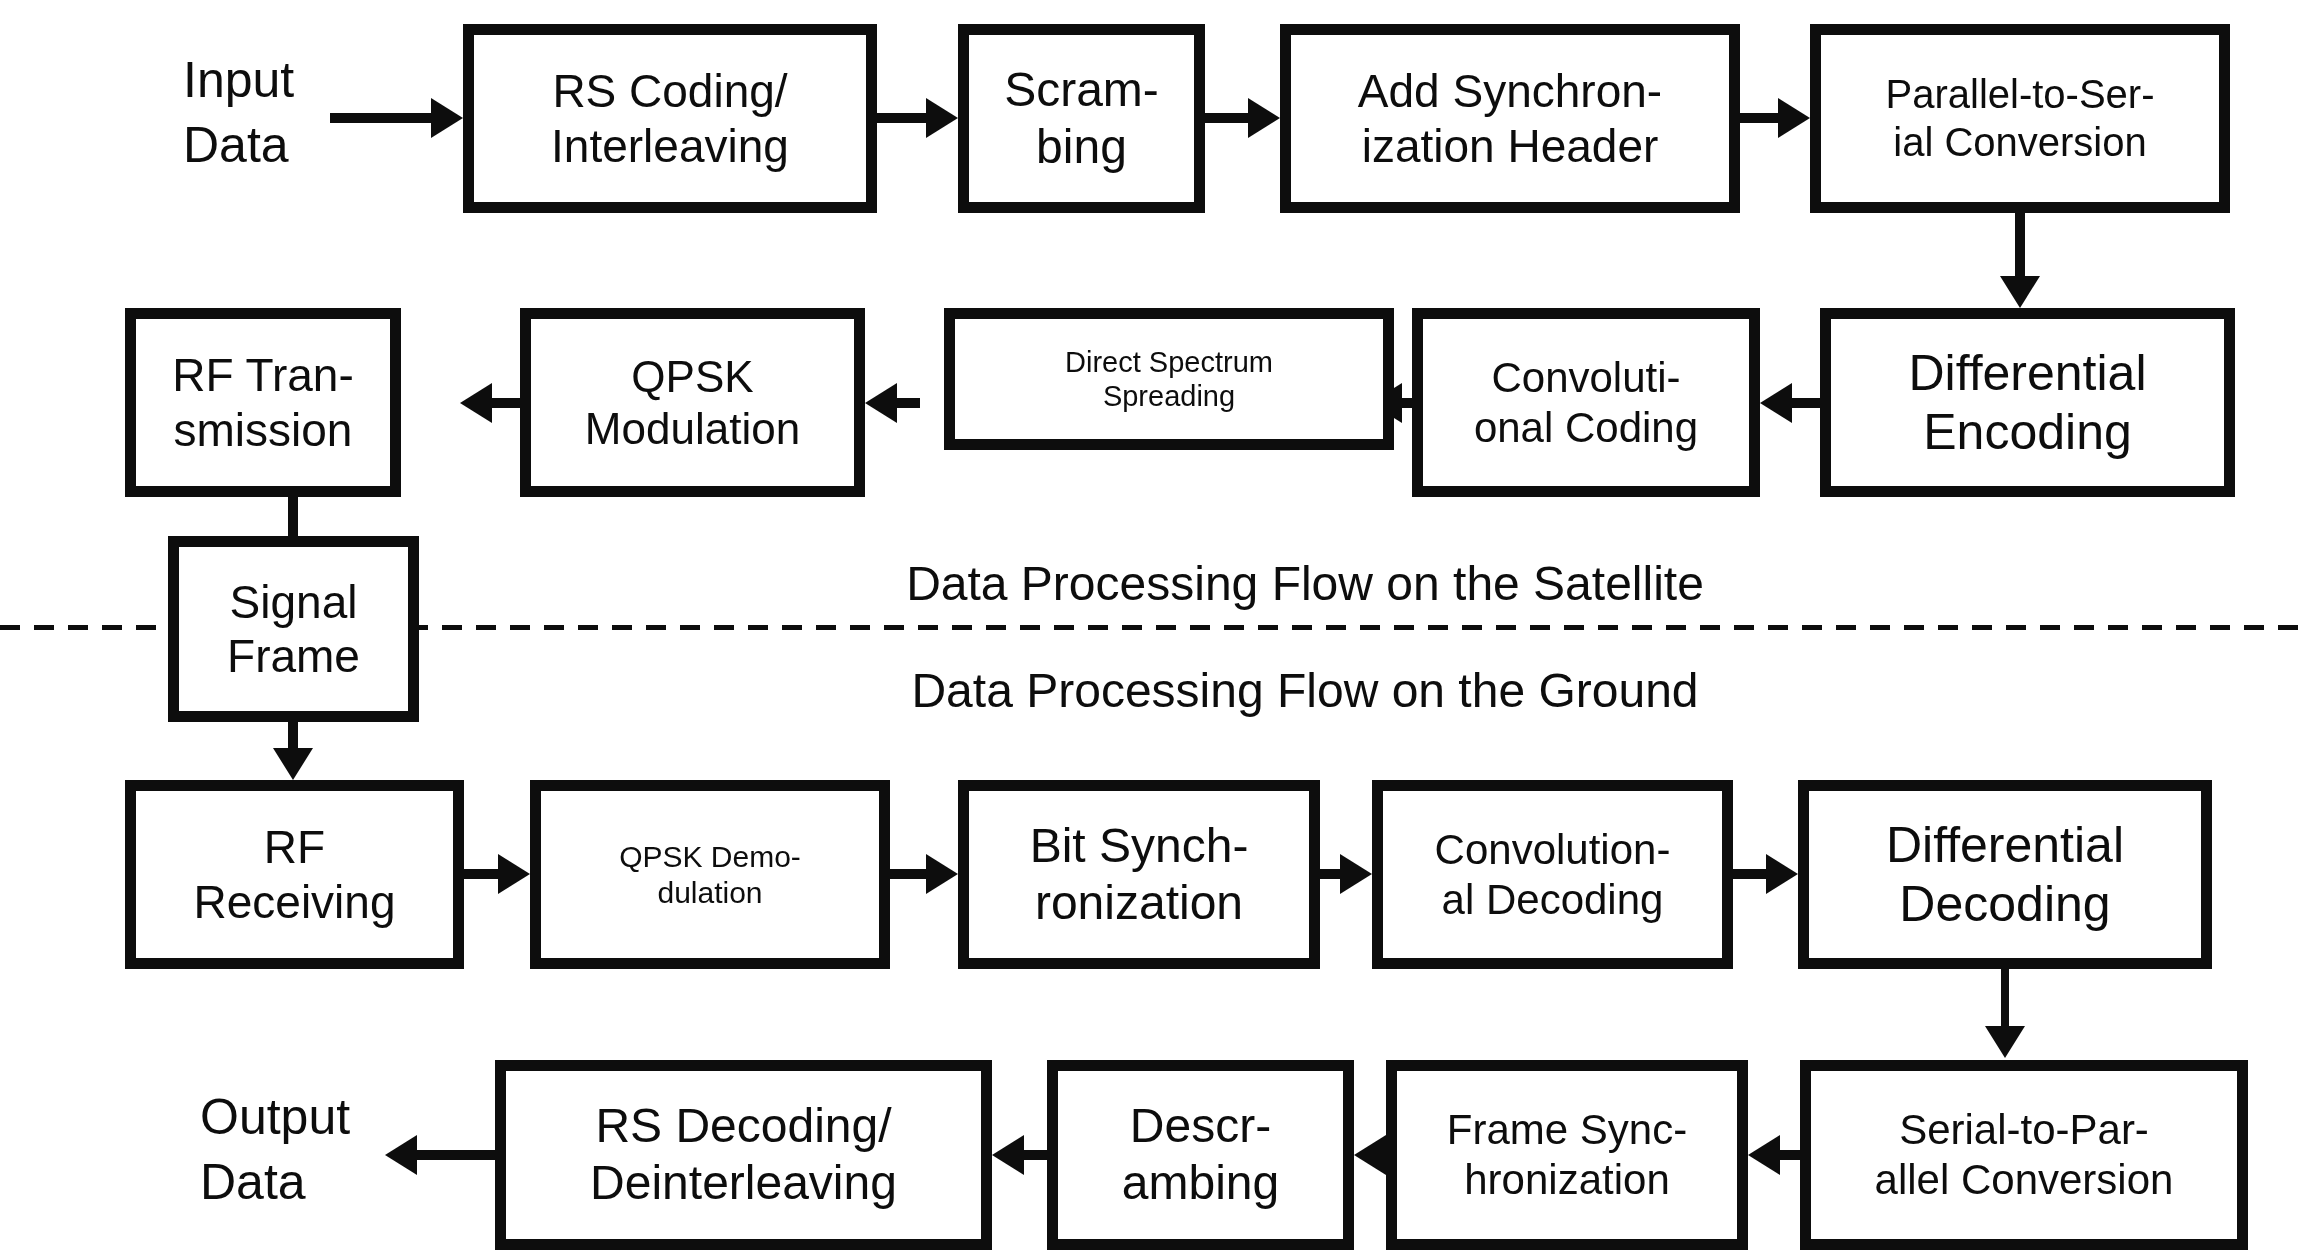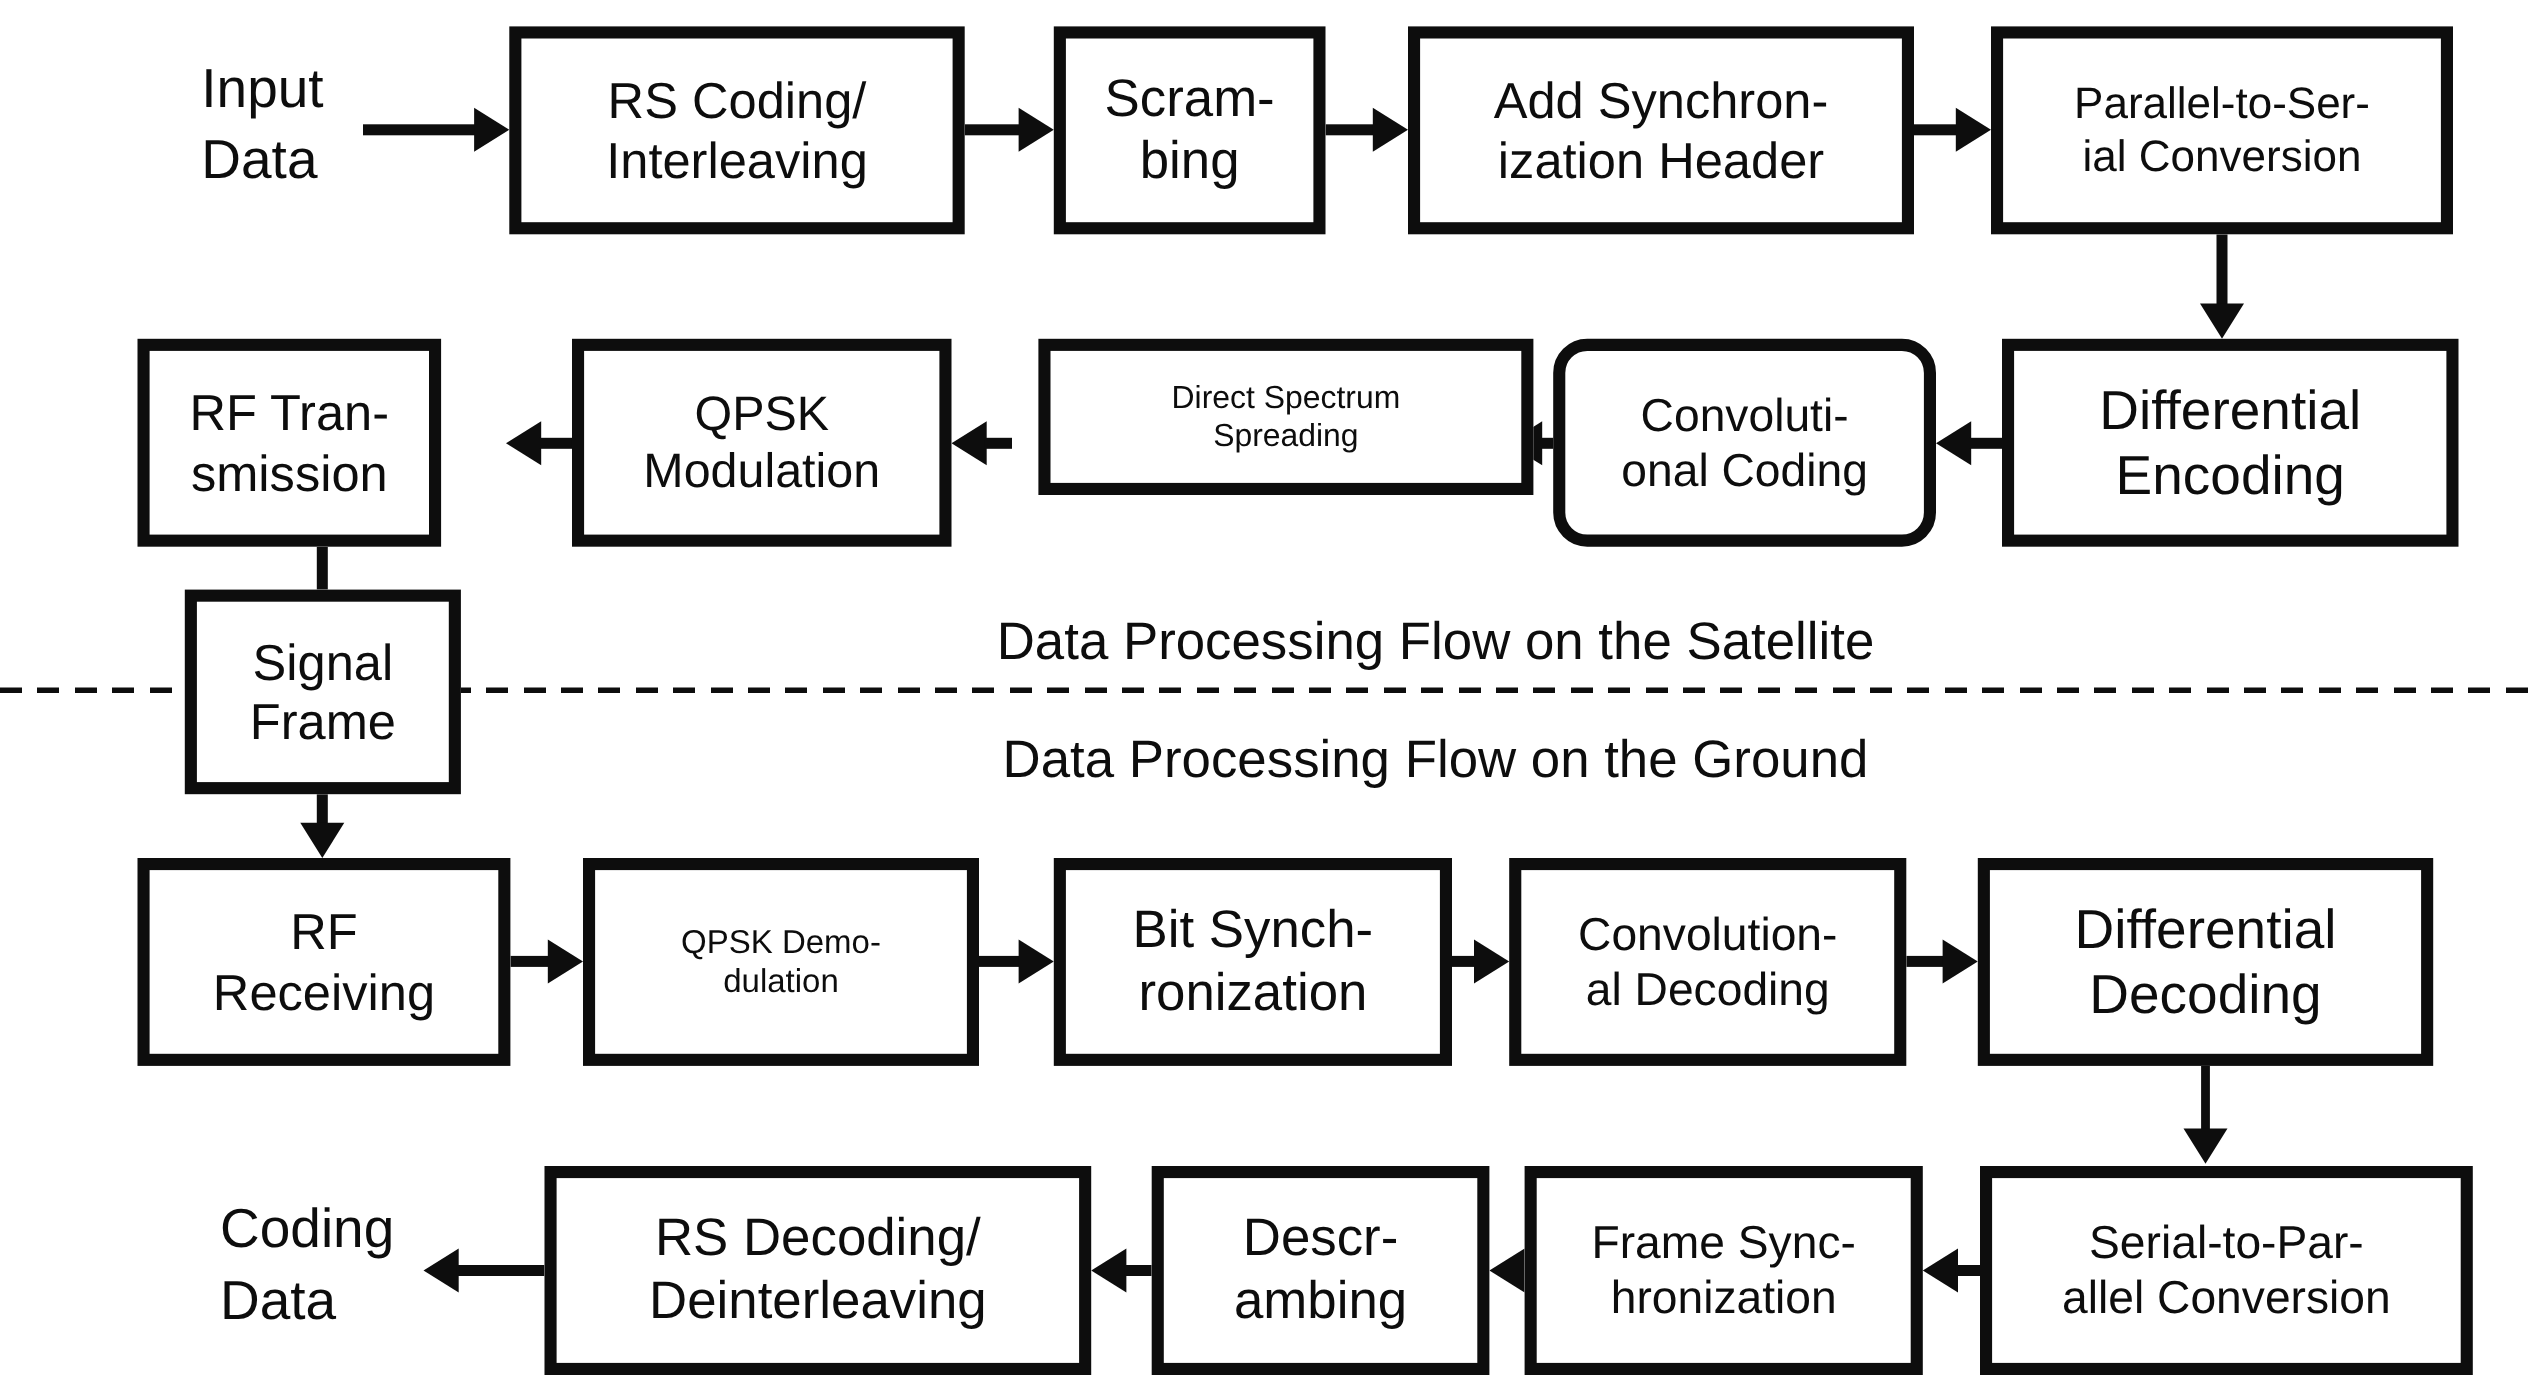--- a/index.html
+++ b/index.html
@@ -33,35 +33,35 @@
 
 <div id="stage">
 
   <div class="dashed-line"></div>
 
   <div class="section-title" style="top:556px;">Data Processing Flow on the Satellite</div>
   <div class="section-title" style="top:663px;">Data Processing Flow on the Ground</div>
 
   <div class="endpoint-label" style="left:183px;top:48px;">Input
 Data</div>
-  <div class="endpoint-label" style="left:200px;top:1085px;">Coding
+  <div class="endpoint-label" style="left:200px;top:1085px;">Output
 Data</div>
 
   <div class="node" style="left:463px;top:24px;width:414px;height:189px;font-size:46px;">RS Coding/
 Interleaving</div>
   <div class="node" style="left:958px;top:24px;width:247px;height:189px;font-size:48px;">Scram-
 bing</div>
   <div class="node" style="left:1280px;top:24px;width:460px;height:189px;font-size:46px;">Add Synchron-
 ization Header</div>
   <div class="node" style="left:1810px;top:24px;width:420px;height:189px;font-size:40px;">Parallel-to-Ser-
 ial Conversion</div>
 
   <div class="node" style="left:1820px;top:308px;width:415px;height:189px;font-size:50px;">Differential
 Encoding</div>
-  <div class="node" style="left:1412px;top:308px;width:348px;height:189px;font-size:42px;border-radius:31px;">Convoluti-
+  <div class="node" style="left:1412px;top:308px;width:348px;height:189px;font-size:42px;">Convoluti-
 onal Coding</div>
   <div class="node" style="left:944px;top:308px;width:450px;height:142px;font-size:29px;">Direct Spectrum
 Spreading</div>
   <div class="node" style="left:520px;top:308px;width:345px;height:189px;font-size:44px;">QPSK
 Modulation</div>
   <div class="node" style="left:125px;top:308px;width:276px;height:189px;font-size:46px;">RF Tran-
 smission</div>
 
   <div class="node" style="left:168px;top:536px;width:251px;height:186px;font-size:46px;">Signal
 Frame</div>

